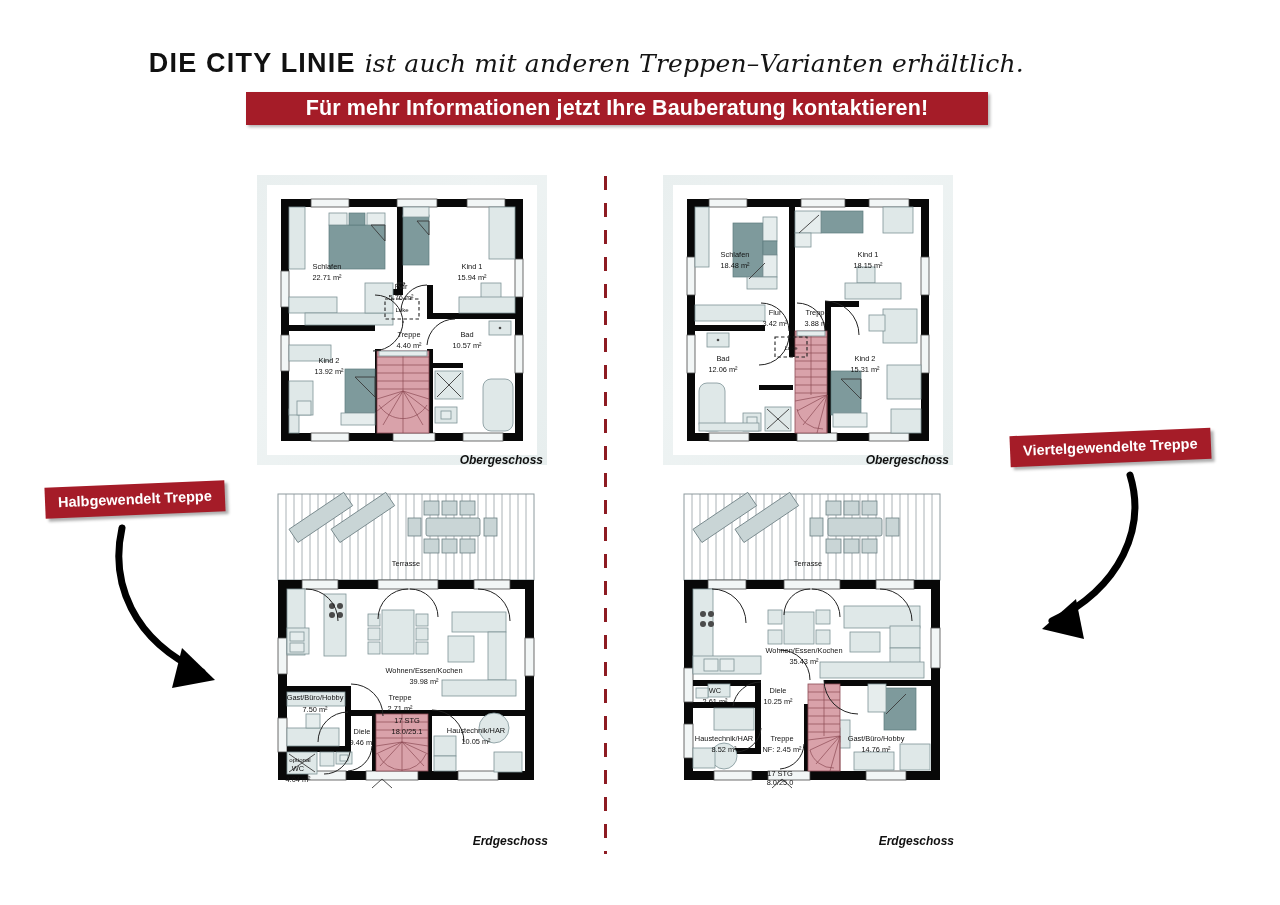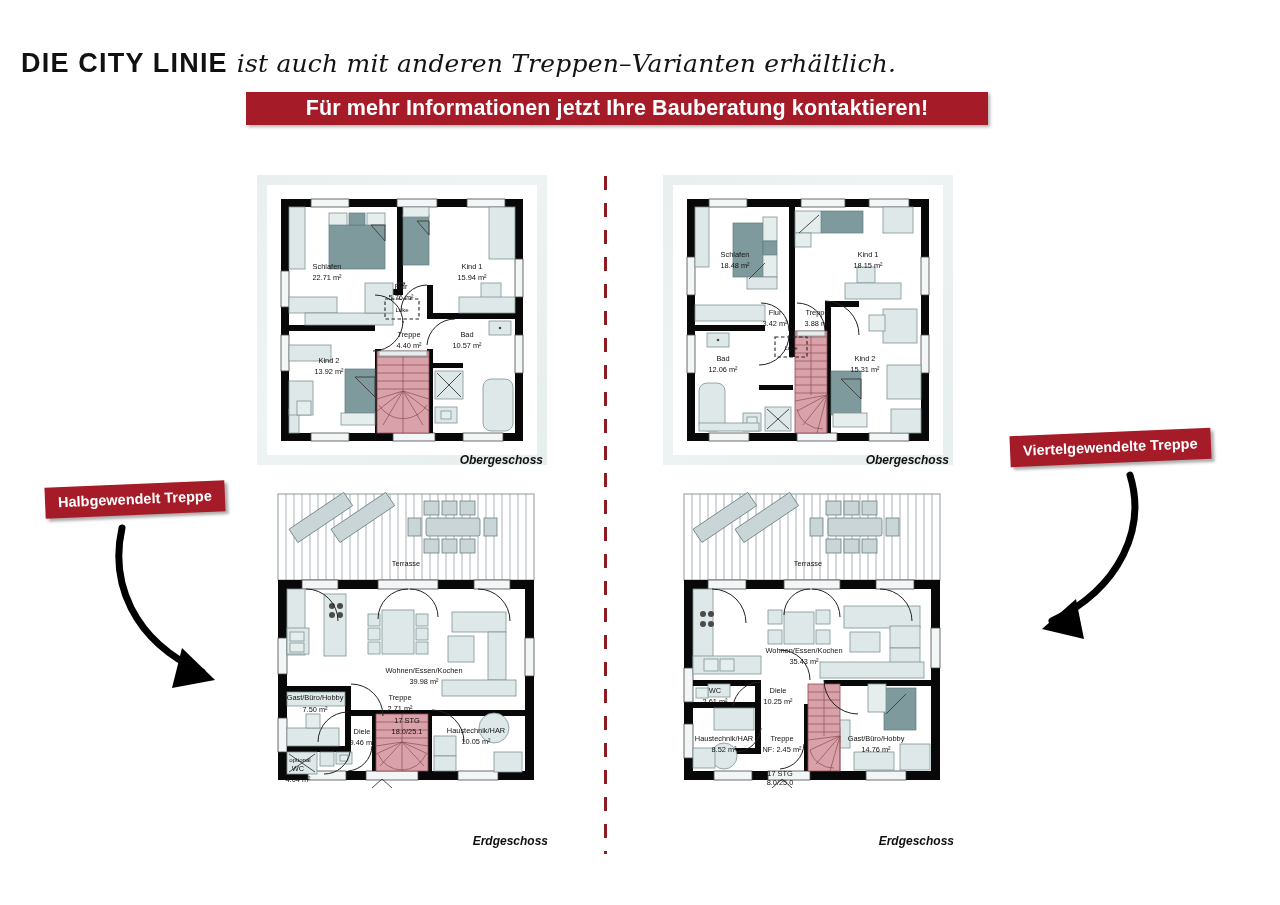--- a/index.html
+++ b/index.html
@@ -8,23 +8,22 @@
     width:1280px;height:905px;
     background:#ffffff;
     font-family:"Liberation Sans","DejaVu Sans",sans-serif;
     position:relative;overflow:hidden;
     -webkit-font-smoothing:antialiased;
   }
   .stage{position:absolute;inset:0;}
 
   
   #headline{
-    position:absolute;left:0;top:48px;width:1024px;text-align:left;
+    position:absolute;left:0;top:48px;width:1024px;text-align:right;
     white-space:nowrap;
-    margin-left:21px;
   }
   #headline .bold{
     font-family:"Liberation Sans","DejaVu Sans",sans-serif;
     font-weight:bold;font-size:27px;letter-spacing:1.2px;color:#111;
     vertical-align:baseline;
   }
   #headline .script{
     font-family:"DejaVu Serif","Liberation Serif",serif;
     font-style:italic;font-weight:400;font-size:25px;color:#141414;
     letter-spacing:.2px;margin-left:9px;vertical-align:baseline;

